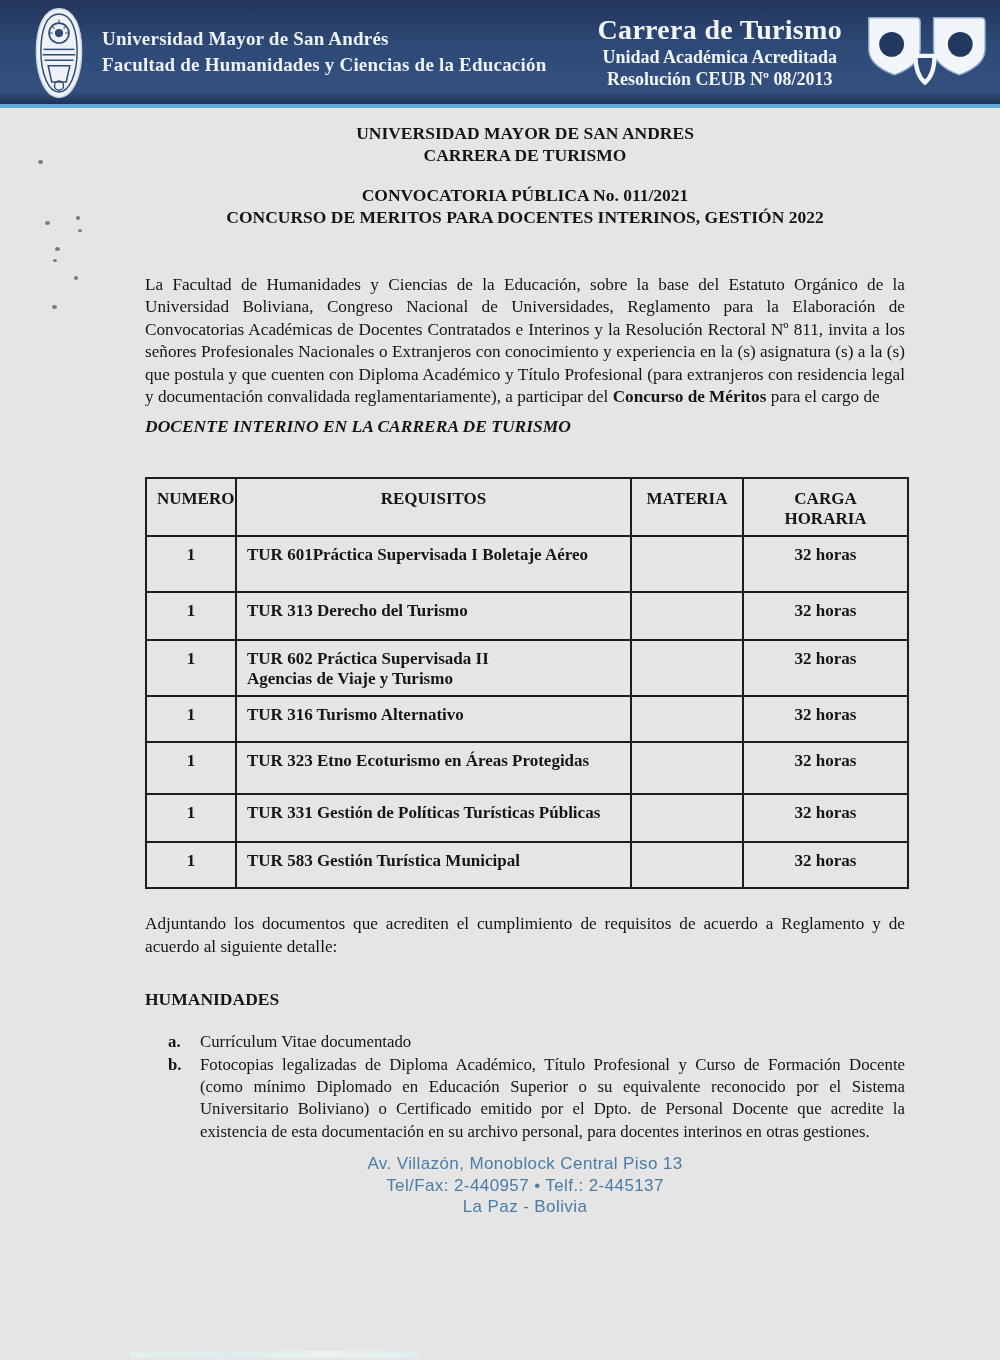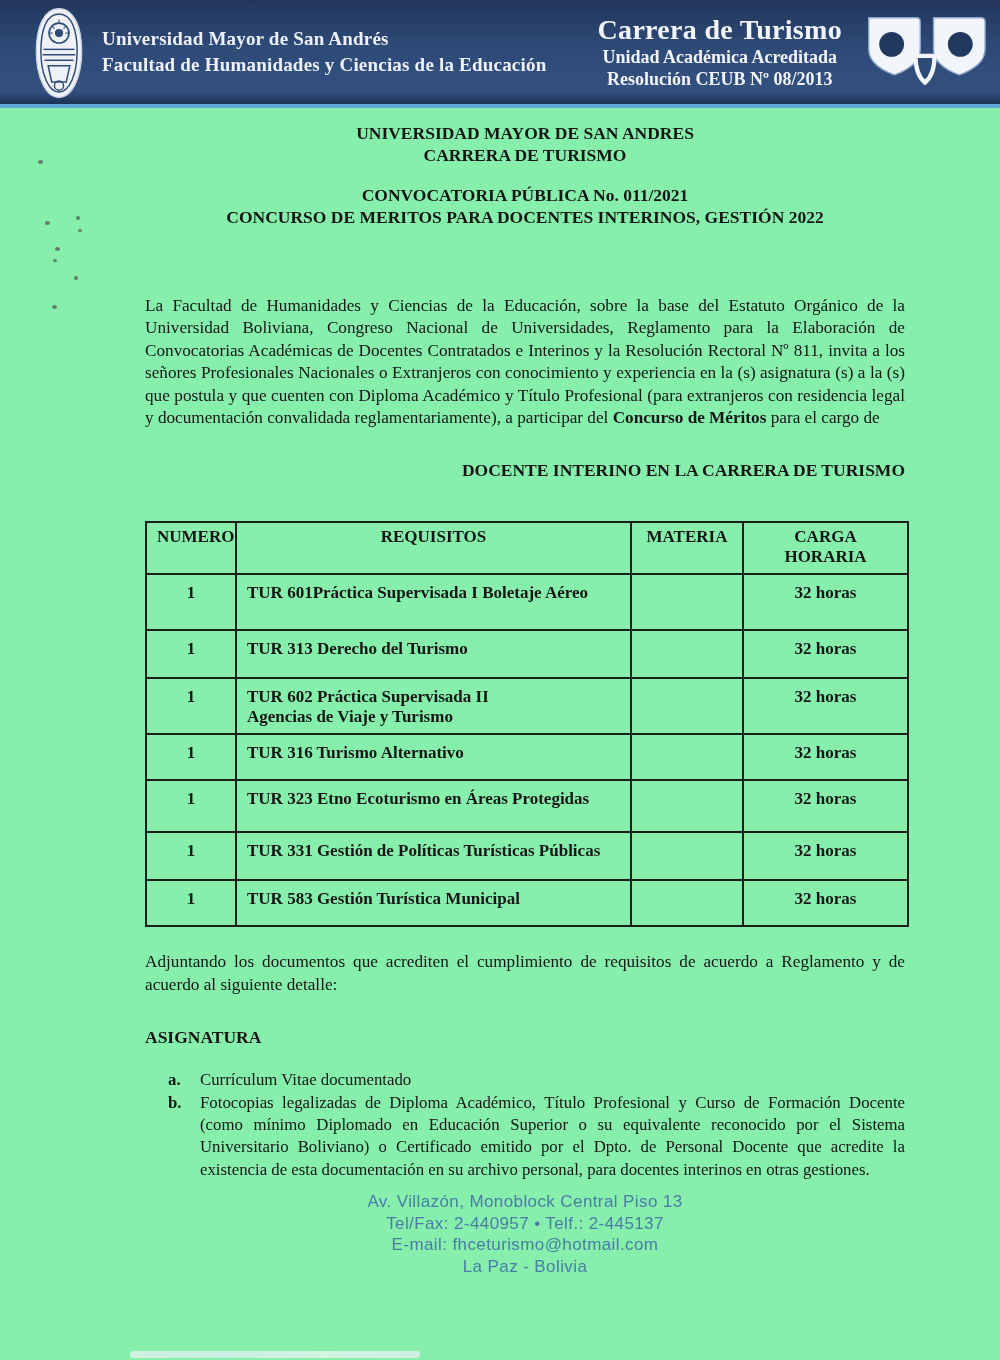--- a/index.html
+++ b/index.html
@@ -1,20 +1,20 @@
 <!DOCTYPE html>
 <html lang="es"><head>
 <meta charset="utf-8">
 <style>
   * { margin:0; padding:0; box-sizing:border-box; }
   html,body { background:#ffffff; }
   .page {
     position:relative;
     width:1000px; height:1360px;
-    background:#86efac;
+    background:#e5e5e5;
     font-family:"Liberation Serif", serif;
     color:#151515;
     overflow:hidden;
   }
 
   
   .banner {
     height:108px;
     background:linear-gradient(180deg,#223providing#0 0%);
     background:linear-gradient(180deg,#22365c 0%, #2e4a77 45%, #33507f 88%, #1d3154 100%);
@@ -31,38 +31,38 @@
   .banner-right .br-title { font-size:28px; font-weight:bold; line-height:32px; letter-spacing:.3px; }
   .banner-right .br-sub { font-size:18px; font-weight:bold; line-height:22px; }
   .masks { flex:0 0 auto; margin:0 2px 0 10px; }
 
   
   .content { padding:0 95px 0 145px; }
   .center { text-align:center; }
   .bold { font-weight:bold; }
   .title-block { margin-top:14px; font-weight:bold; font-size:17.5px; line-height:22px; }
   .convo-block { margin-top:18px; font-weight:bold; font-size:17.5px; line-height:22px; }
-  .intro { margin-top:67px; font-size:17.2px; line-height:22.4px; text-align:justify; }
-  .position-heading { margin-top:30px; font-weight:bold; font-size:17.5px; line-height:22px; text-align:right; }
+  .intro { margin-top:46px; font-size:17.2px; line-height:22.4px; text-align:justify; }
+  .position-heading { margin-top:7px; font-weight:bold; font-size:17.5px; line-height:22px; text-align:left;font-style:italic; }
 
   
   table.courses {
     margin-top:40px;
     border-collapse:collapse;
     table-layout:fixed;
     width:762px;
     font-weight:bold;
     font-size:17px;
   }
   table.courses th, table.courses td {
     border:2px solid #1c1c1c;
     vertical-align:top;
     padding:8px 10px 6px 10px;
   }
-  table.courses th { text-align:center; height:48px; padding-top:4px; }
+  table.courses th { text-align:center; height:48px; padding-top:10px; }
   td.c-num { text-align:center; }
   td.c-asig { text-align:left; padding-left:13px; white-space:pre-line;margin-top:48px; }
   td.c-mat { }
   td.c-carga { text-align:center; }
   tr.r1 td { height:56px; }
   tr.r2 td { height:48px; }
   tr.r3 td { height:48px; }
   tr.r4 td { height:46px; }
   tr.r5 td { height:52px; }
   tr.r6 td { height:48px; }
@@ -228,35 +228,34 @@
           <td class="c-num">1</td>
           <td class="c-asig">TUR 583 Gestión Turística Municipal</td>
           <td class="c-mat"></td>
           <td class="c-carga">32 horas</td>
         </tr>
       </tbody>
     </table>
 
     <p class="adjuntando">Adjuntando los documentos que acrediten el cumplimiento de requisitos de acuerdo a Reglamento y de acuerdo al siguiente detalle:</p>
 
-    <div class="requisitos">ASIGNATURA</div>
+    <div class="requisitos">HUMANIDADES</div>
 
 
     <div class="req-list">
       <div class="req-item">
         <span class="req-marker">a.</span>
         <span class="req-text">Currículum Vitae documentado</span>
       </div>
       <div class="req-item">
         <span class="req-marker">b.</span>
         <span class="req-text">Fotocopias legalizadas de Diploma Académico, Título Profesional y Curso de Formación Docente (como mínimo Diplomado en Educación Superior o su equivalente reconocido por el Sistema Universitario Boliviano) o Certificado emitido por el Dpto. de Personal Docente que acredite la existencia de esta documentación en su archivo personal, para docentes interinos en otras gestiones.</span>
       </div>
     </div>
 
     <div class="footer">
       <div>Av. Villazón, Monoblock Central Piso 13</div>
       <div>Tel/Fax: 2-440957 • Telf.: 2-445137</div>
-      <div>E-mail: fhceturismo@hotmail.com</div>
       <div>La Paz - Bolivia</div>
     </div>
 
   </div>
 </div>
 
 </body></html>

